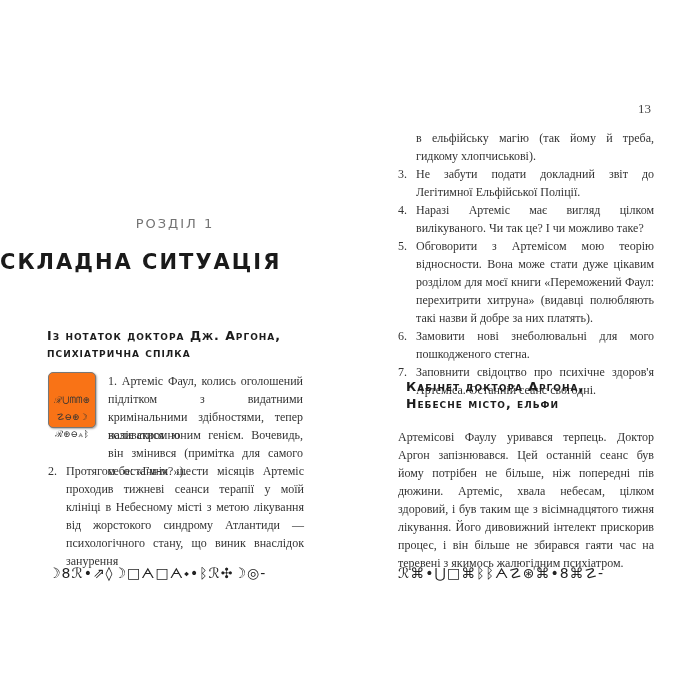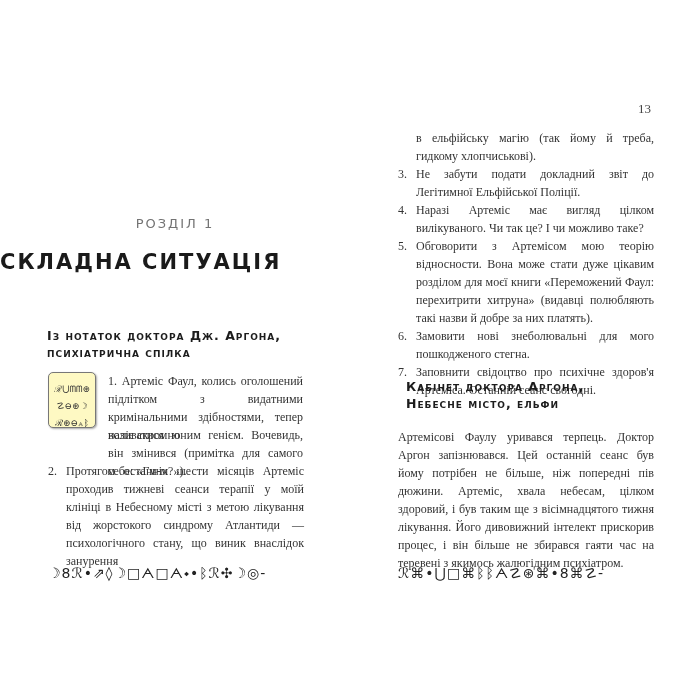--- a/index.html
+++ b/index.html
@@ -15,23 +15,23 @@
       font-family: "DejaVu Sans", sans-serif; font-weight: bold; font-size: 21px; letter-spacing: 2px; color: #1a1a1a; }
 
     .heading { font-family: "DejaVu Sans", sans-serif; font-weight: bold; font-size: 12.5px;
       letter-spacing: 1px; line-height: 17px; color: #1c1c1c; font-variant: small-caps; }
     .h-left { position: absolute; top: 327px; left: 47px; width: 270px; }
     .h-right { position: absolute; top: 378px; left: 56px; width: 270px; }
 
     .text { font-size: 12px; line-height: 18px; text-align: justify; color: #333; }
 
     .glyph-box { position: absolute; top: 372px; left: 48px; width: 48px; height: 56px;
-      border: 1.5px solid #777; border-radius: 5px; background: #fef9c3;
+      border: 1.5px solid #777; border-radius: 5px; background: #f97316;
       box-shadow: 1px 1px 2px #aaa; font-size: 9px; line-height: 17px; text-align: center; color: #333;
-      padding-top: 8px; box-sizing: border-box; }
+      padding-top: 19px; box-sizing: border-box; }
 
     .item1 { position: absolute; top: 372px; left: 108px; width: 195px; }
     .item1-tail { position: absolute; top: 426px; left: 108px; width: 195px; }
     .list { position: absolute; left: 48px; width: 256px; margin: 0; padding: 0; list-style: none; }
     .list li { position: relative; padding-left: 18px; }
     .list li .num { position: absolute; left: 0; top: 0; }
     .list-left { top: 462px; }
 
     .page-number { position: absolute; top: 101px; left: 638px; font-size: 13px; color: #444; }
     .continued { position: absolute; top: 129px; left: 415px; width: 256px; }

